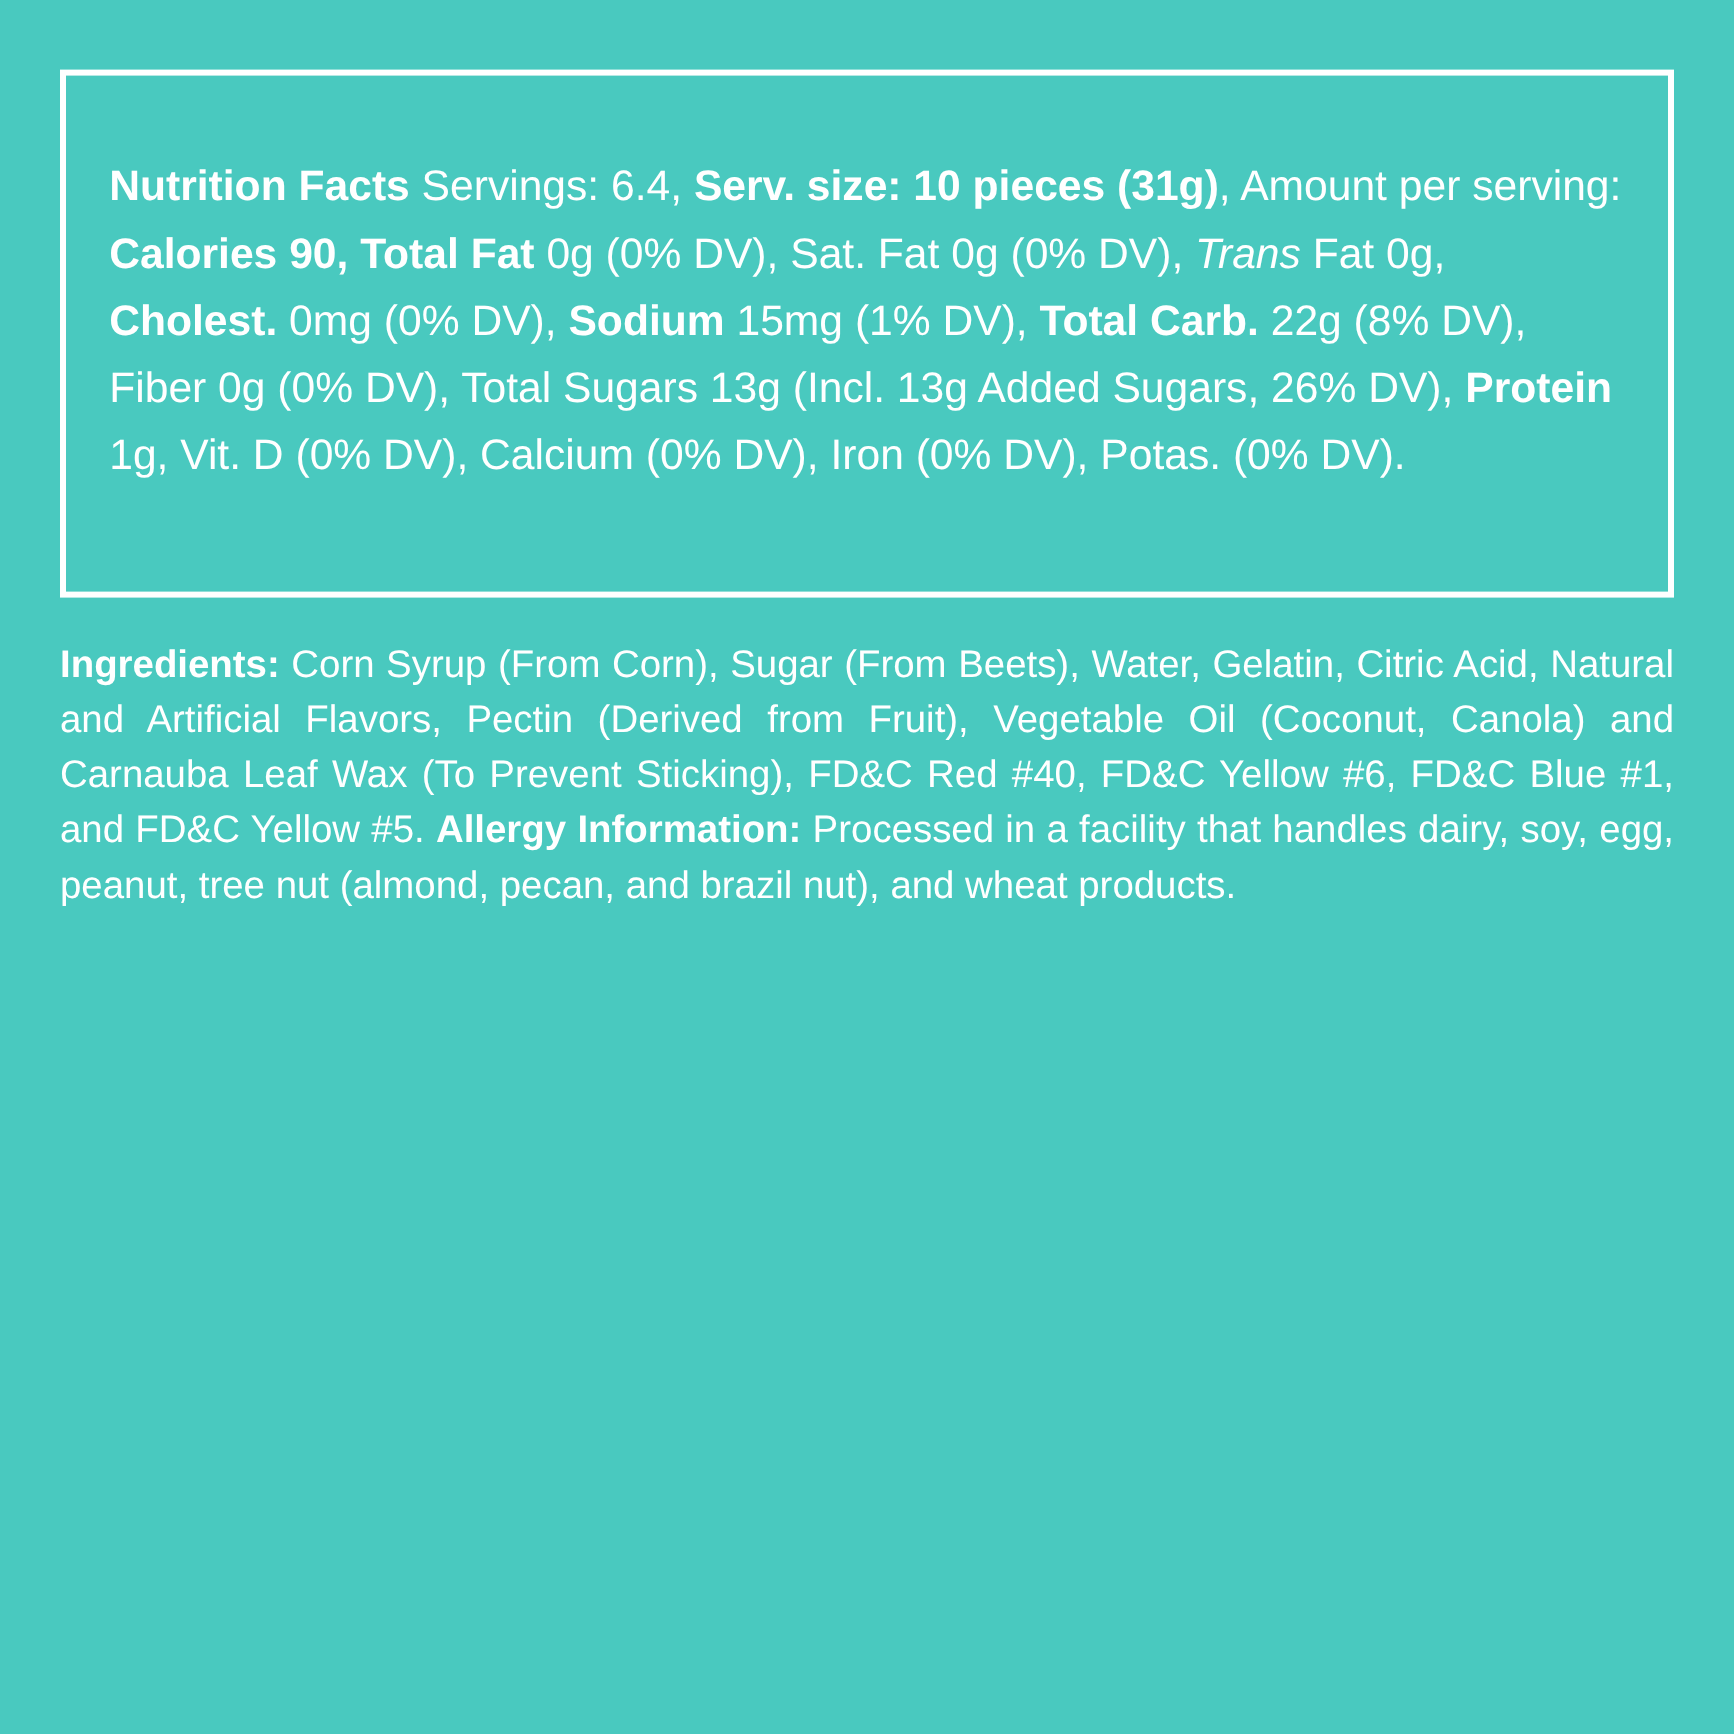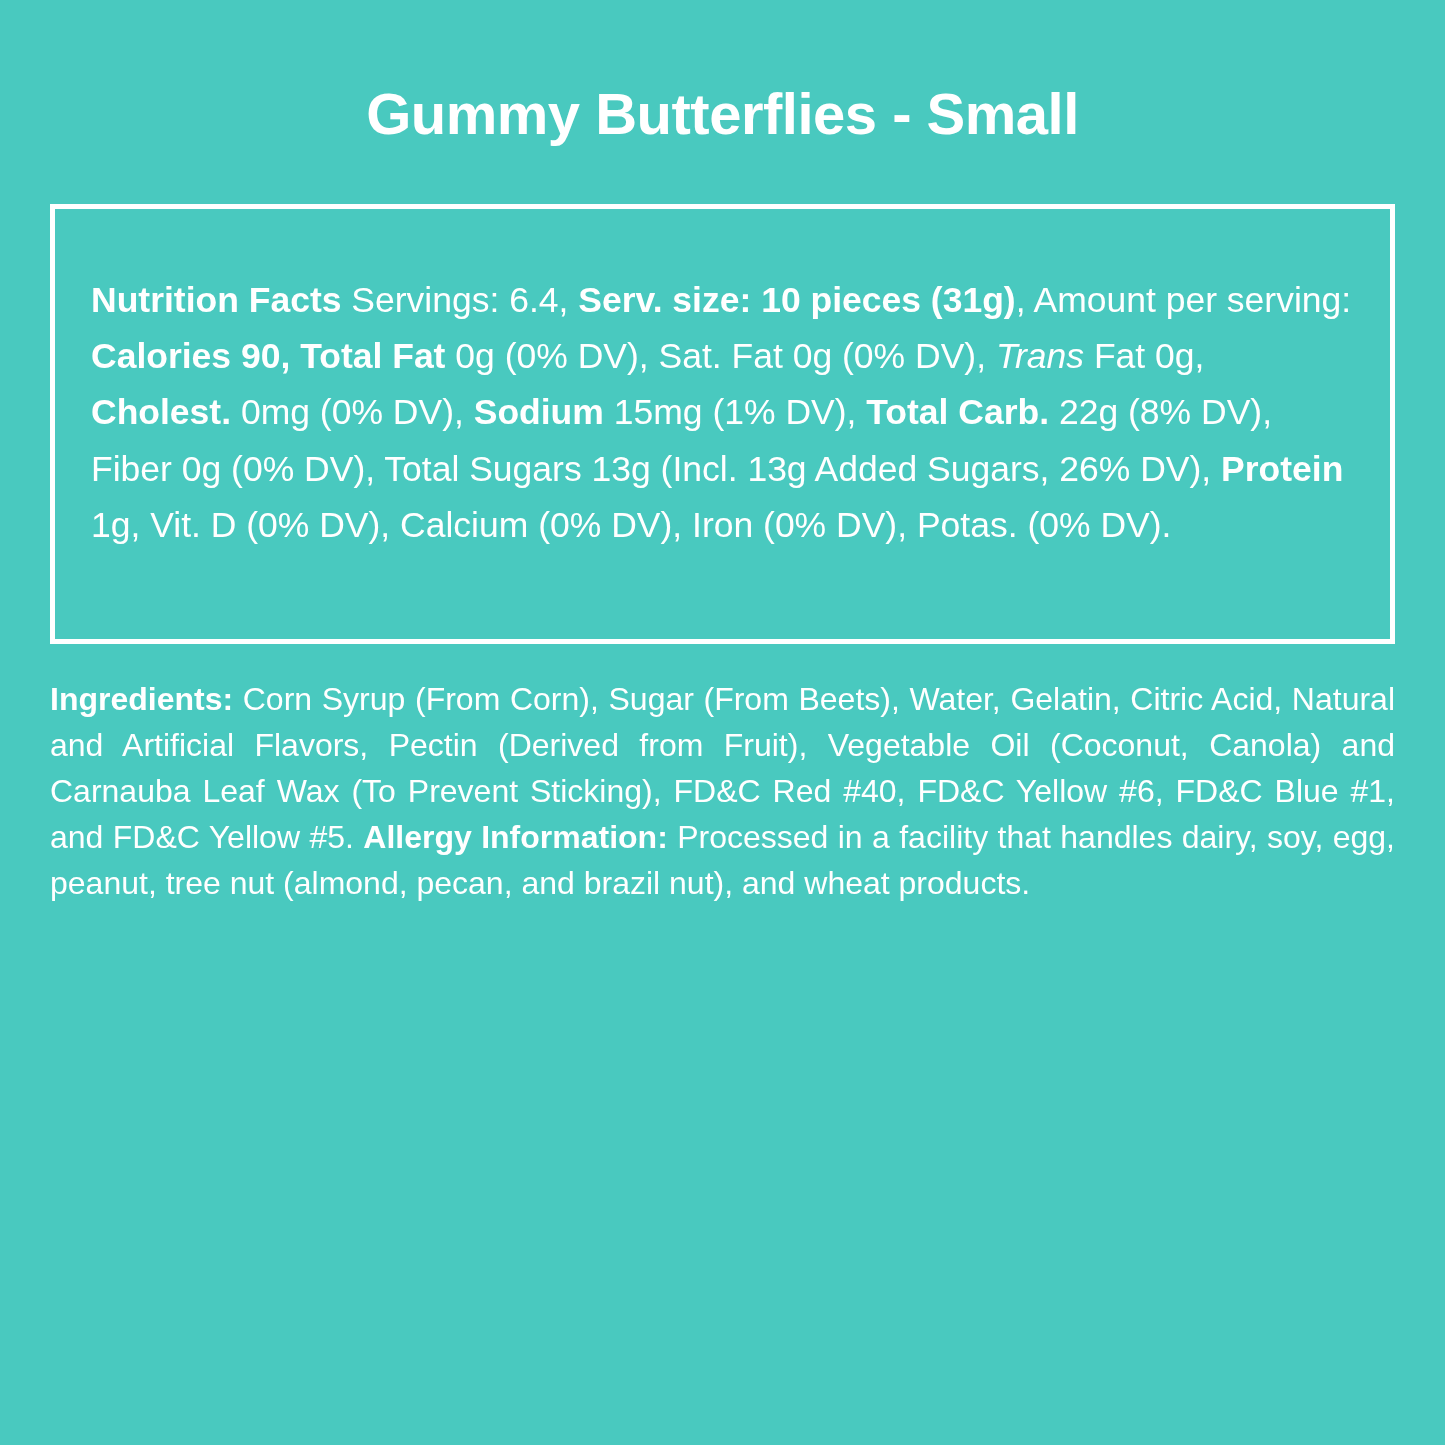--- a/index.html
+++ b/index.html
@@ -58,21 +58,20 @@
   }
   .ingredients b {
     font-weight: bold;
   }
 </style>
 </head>
 <body>
 
 <div class="page">
 
-  <h1 class="title">Gummy Butterflies - Small</h1>
 
   <div class="nutrition-box">
     <p class="nutrition-text"><b>Nutrition Facts</b><span> Servings: 6.4, </span><b>Serv. size: 10 pieces (31g)</b><span>, Amount per serving: </span><b>Calories 90, Total Fat</b><span> 0g (0% DV), </span><span>Sat. Fat 0g (0% DV), </span><i>Trans</i><span> Fat 0g, </span><b>Cholest.</b><span> 0mg (0% DV), </span><b>Sodium</b><span> 15mg (1% DV), </span><b>Total Carb.</b><span> 22g (8% DV), Fiber 0g (0% DV), Total Sugars 13g (Incl. 13g Added Sugars, 26% DV), </span><b>Protein</b><span> 1g, Vit. D (0% DV), Calcium (0% DV), Iron (0% DV), Potas. (0% DV).</span></p>
   </div>
 
   <p class="ingredients"><b>Ingredients:</b><span> Corn Syrup (From Corn), Sugar (From Beets), Water, Gelatin, Citric Acid, Natural and Artificial Flavors, Pectin (Derived from Fruit), Vegetable Oil (Coconut, Canola) and Carnauba Leaf Wax (To Prevent Sticking), FD&amp;C Red #40, FD&amp;C Yellow #6, FD&amp;C Blue #1, and FD&amp;C Yellow #5. </span><b>Allergy Information:</b><span> Processed in a facility that handles dairy, soy, egg, peanut, tree nut (almond, pecan, and brazil nut), and wheat products.</span></p>
 
 </div>
 
 </body></html>

